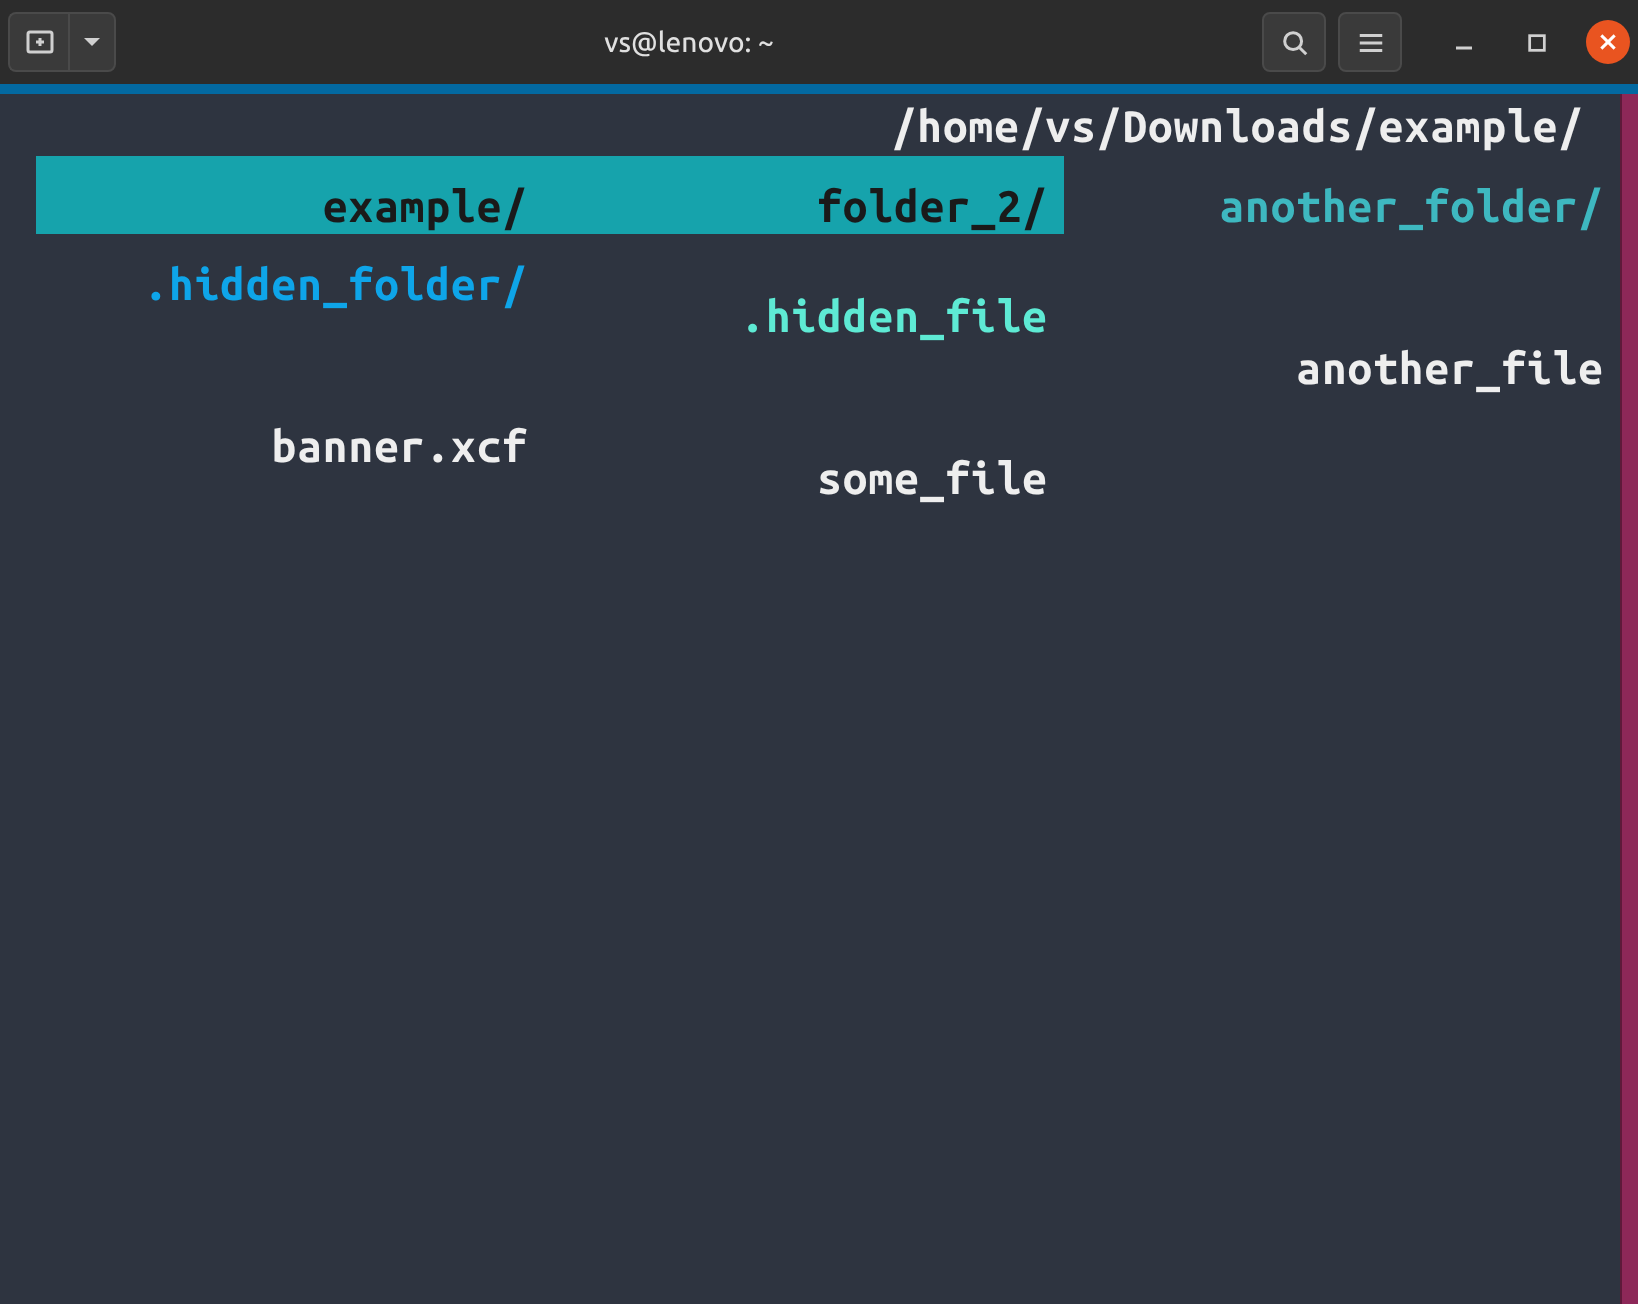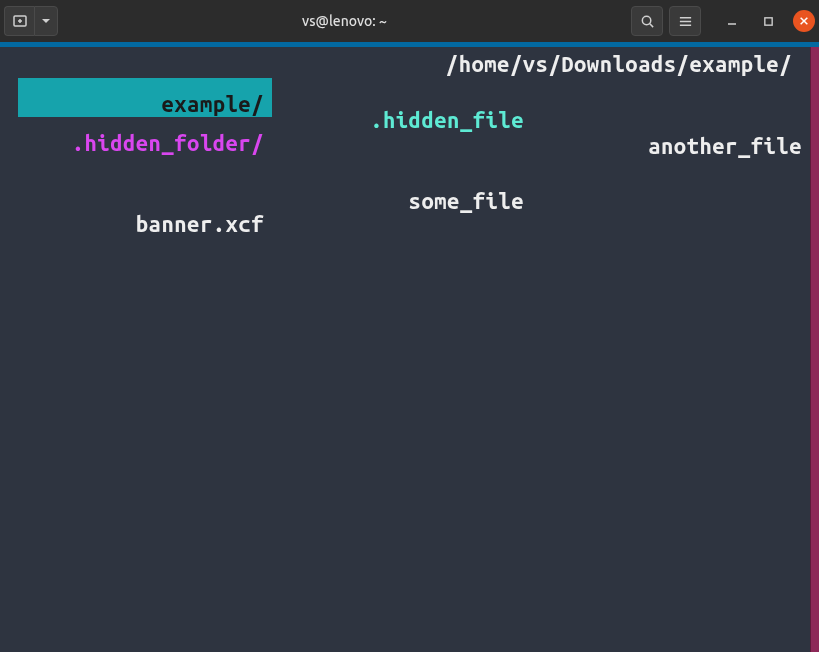--- a/index.html
+++ b/index.html
@@ -138,21 +138,21 @@
       white-space: nowrap;
     }
     .folder {
       color: #3eb8c0;
     }
     .file {
       color: #eeeeee;
       margin-top: 42px;
     }
     .hidden-folder {
-      color: #d946ef;
+      color: #0ea5e9;
     }
     .hidden-file {
       color: #5eead4;
       margin-top: 16px;
     }
     .selected {
       background: #16a3ac;
       color: #1a1a1a;
     }
   </style>
@@ -214,23 +214,25 @@
   <div class="terminal-body">
     <div class="terminal-content">
       <div class="path-line">/home/vs/Downloads/example/</div>
       <div class="file-grid">
         <div class="col">
             <div class="entry folder selected">example/</div>
             <div class="entry hidden-folder">.hidden_folder/</div>
             <div class="entry file">banner.xcf</div>
           </div>
         <div class="col">
+            <div class="entry folder selected">folder_2/</div>
             <div class="entry hidden-file">.hidden_file</div>
             <div class="entry file">some_file</div>
           </div>
         <div class="col">
+            <div class="entry folder">another_folder/</div>
             <div class="entry file">another_file</div>
           </div>
       </div>
     </div>
     <div class="scrollbar-margin"></div>
   </div>
 </div>
 
 </body></html>

